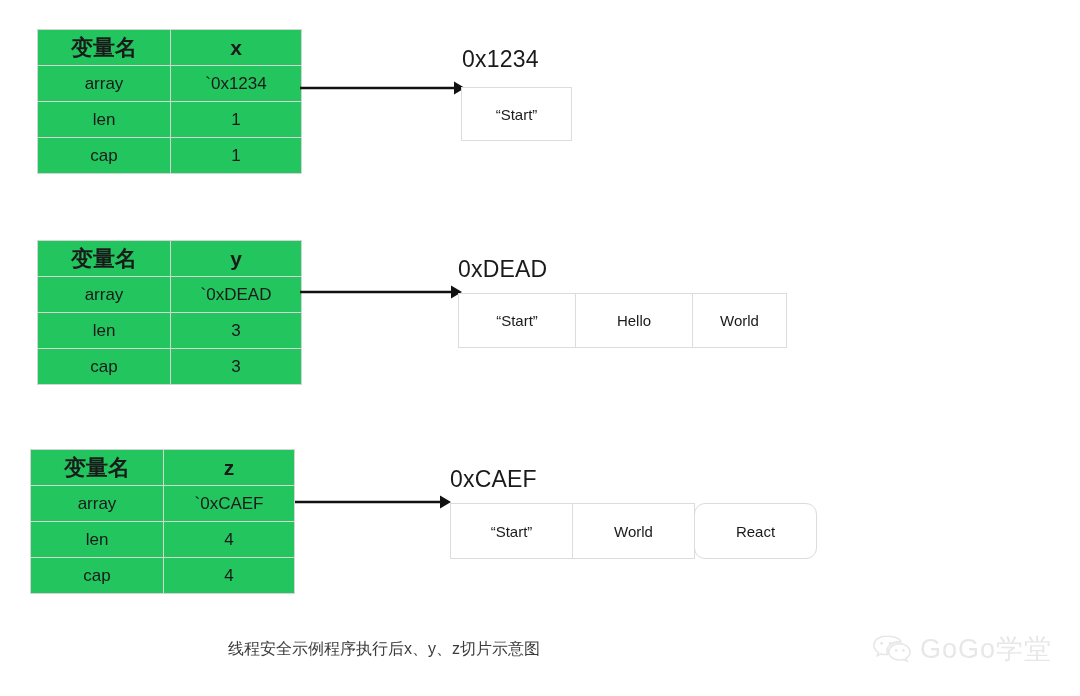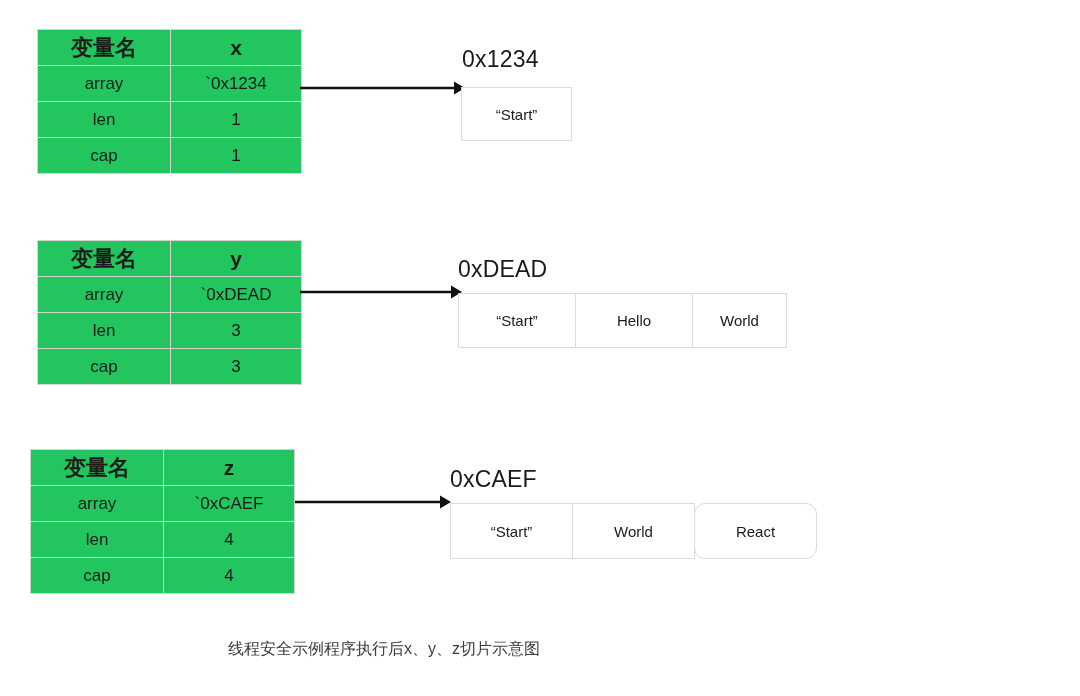--- a/index.html
+++ b/index.html
@@ -207,14 +207,30 @@
   <div class="addr-label" style="left:450px; top:466px;">0xCAEF</div>
 
   <div class="mem-box" style="left:450px; top:503px; height:56px;">
     <div class="mem-cell" style="width:123px;">“Start”</div>
     <div class="mem-cell" style="width:123px;">World</div>
     <div class="mem-cell" style="width:123px;border-radius:11px;">React</div>
   </div>
 
   <div class="caption" style="left:228px; top:639px;">线程安全示例程序执行后x、y、z切片示意图</div>
 
+  <div class="watermark" style="left:872px; top:631px;">
+    <svg width="40" height="32" viewBox="0 0 40 32">
+      <path d="M14 3C7.4 3 2 7.1 2 12.2c0 2.9 1.7 5.5 4.4 7.2l-1.2 3.4 3.9-1.9
+               c1.5 0.4 3.1 0.6 4.9 0.6 0.5 0 1 0 1.5-0.1
+               -0.4-1-0.6-2-0.6-3.1C14.9 13 20.5 8.6 27.4 8.6c0.5 0 1 0 1.5 0.1
+               C27.6 5.4 21.4 3 14 3z" fill="none" stroke="#d2d2d2" stroke-width="1.6"></path>
+      <circle cx="9.6" cy="10.2" r="1.5" fill="#d2d2d2"></circle>
+      <circle cx="18.2" cy="10.2" r="1.5" fill="#d2d2d2"></circle>
+      <path d="M27.6 10.6c-6 0-10.9 3.7-10.9 8.2 0 4.5 4.9 8.2 10.9 8.2
+               1.4 0 2.8-0.2 4.1-0.6l3.4 1.7-1-2.9c2.4-1.5 4-3.8 4-6.4
+               C38.1 14.3 33.3 10.6 27.6 10.6z" fill="none" stroke="#d2d2d2" stroke-width="1.6"></path>
+      <circle cx="24.2" cy="17.4" r="1.3" fill="#d2d2d2"></circle>
+      <circle cx="31.4" cy="17.4" r="1.3" fill="#d2d2d2"></circle>
+    </svg>
+    <span class="watermark-text">GoGo学堂</span>
+  </div>
 
 </div>
 
 </body></html>

